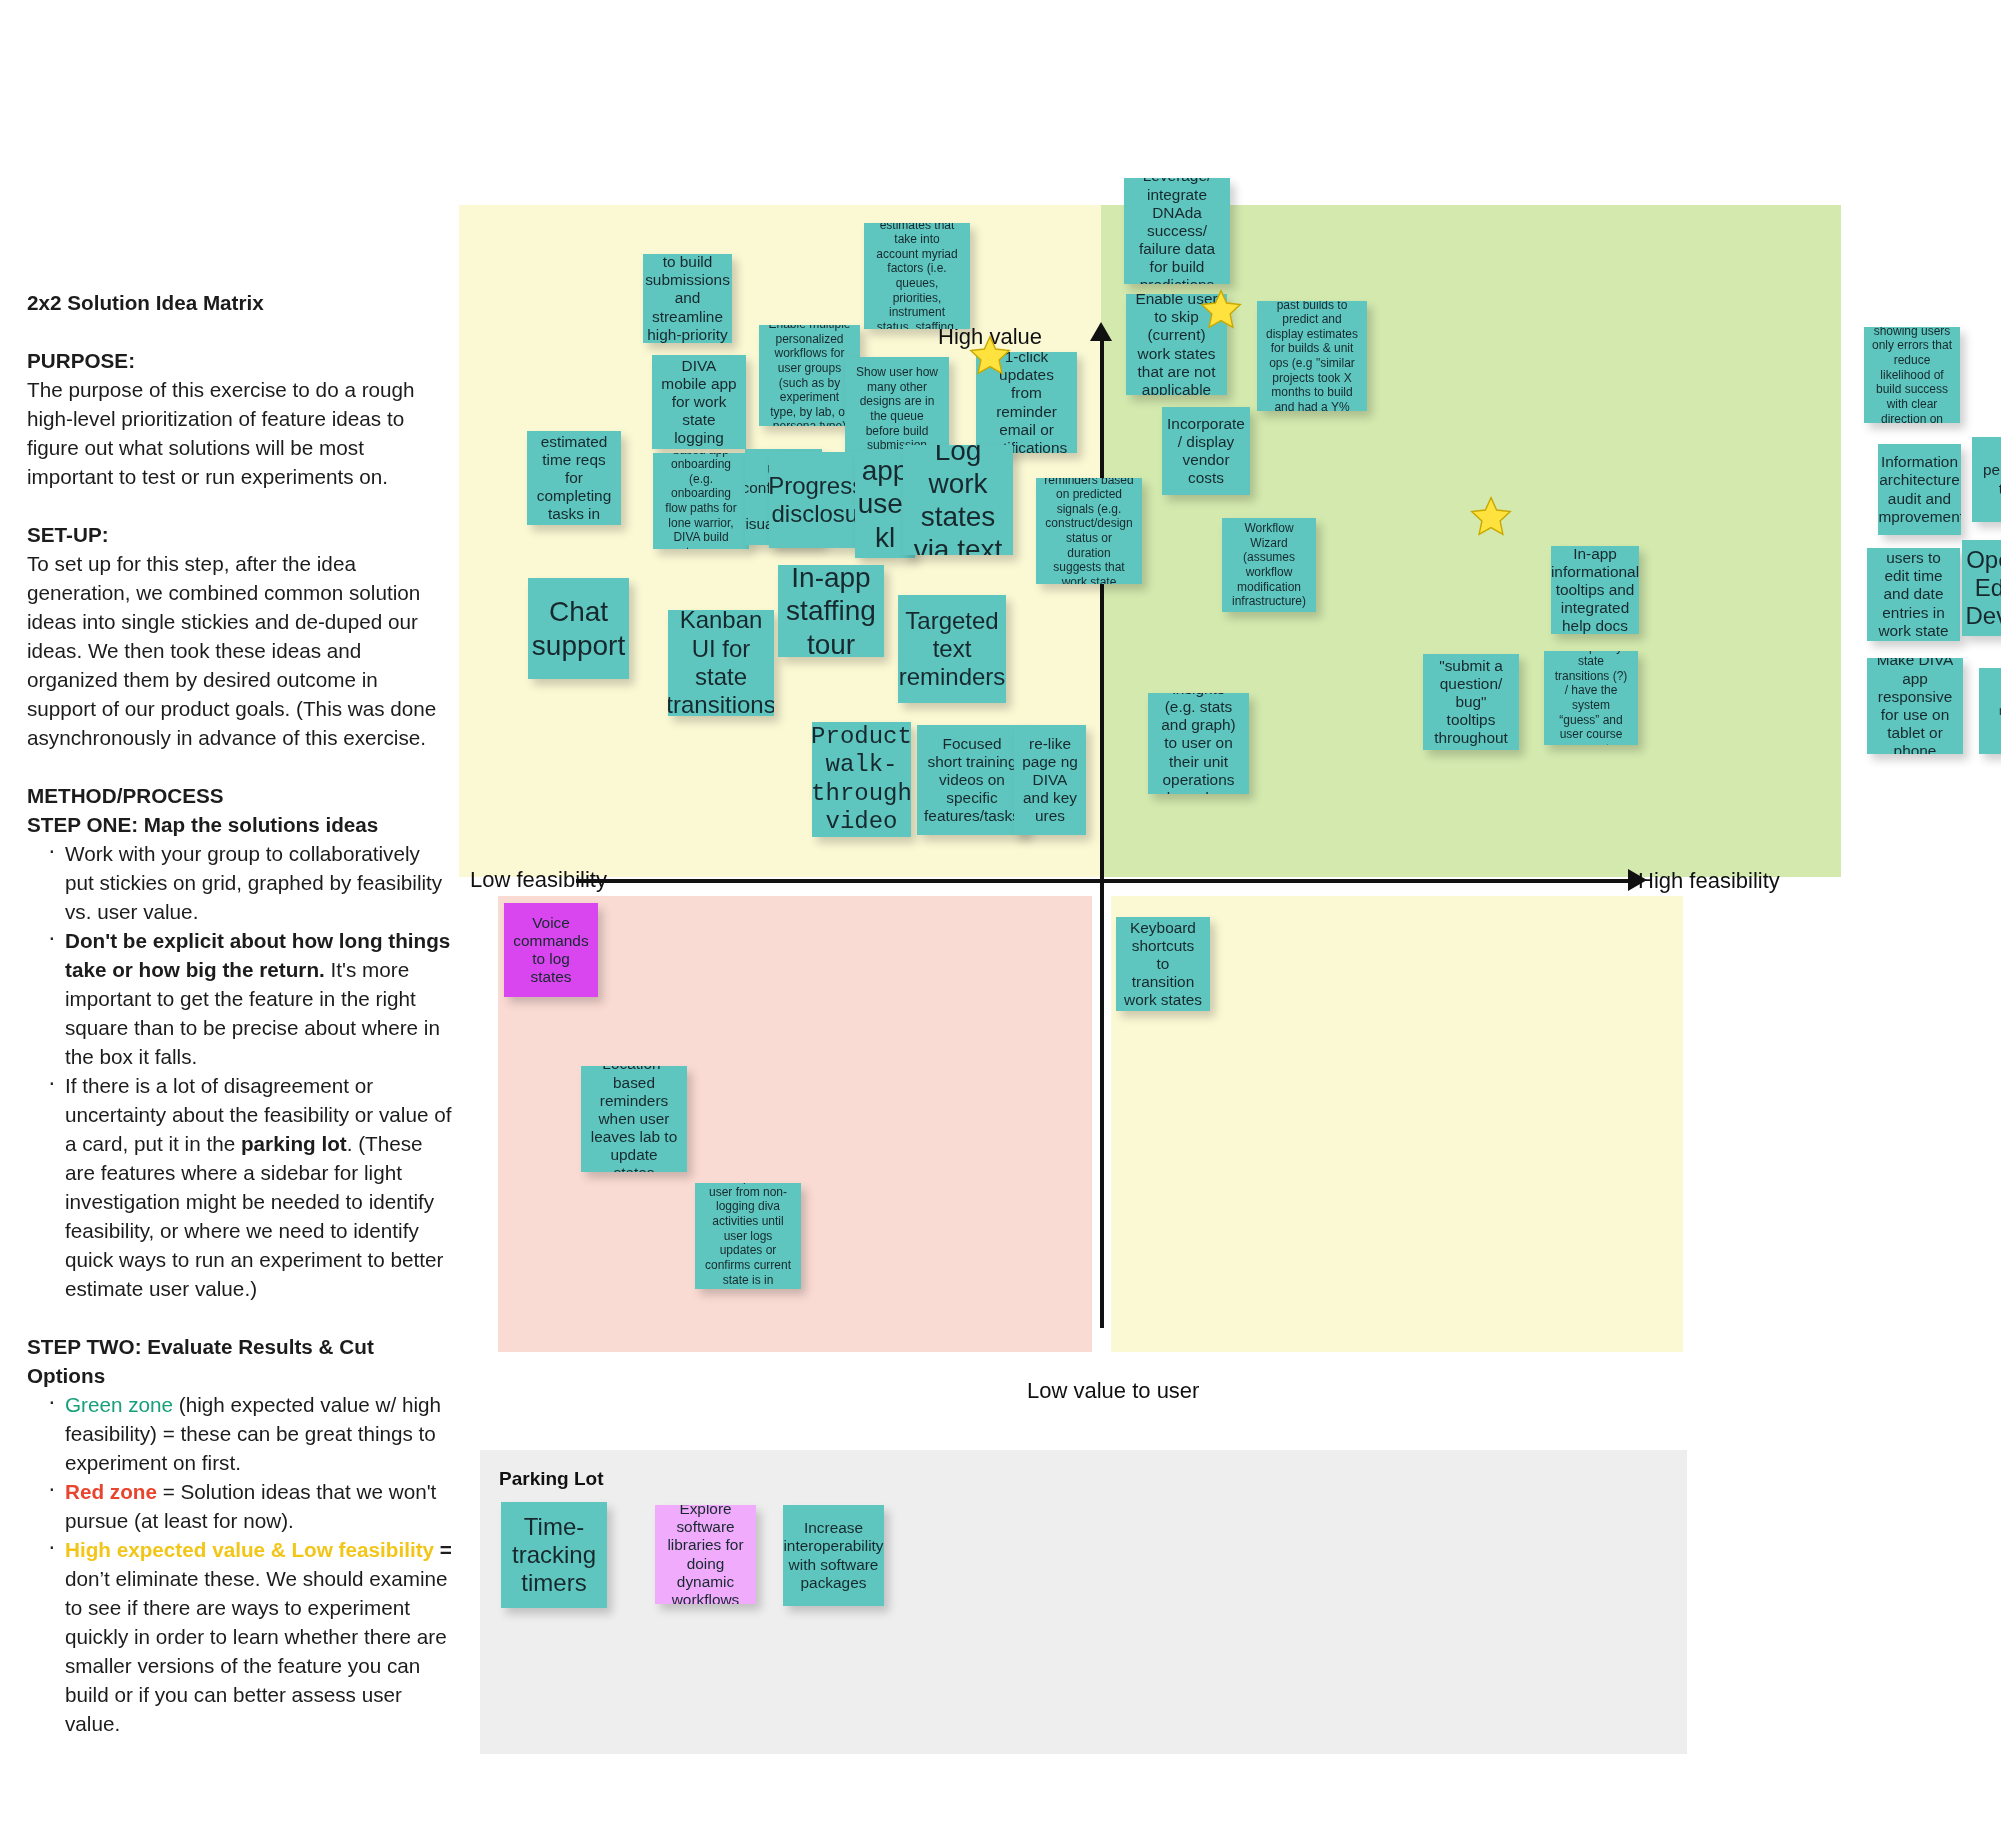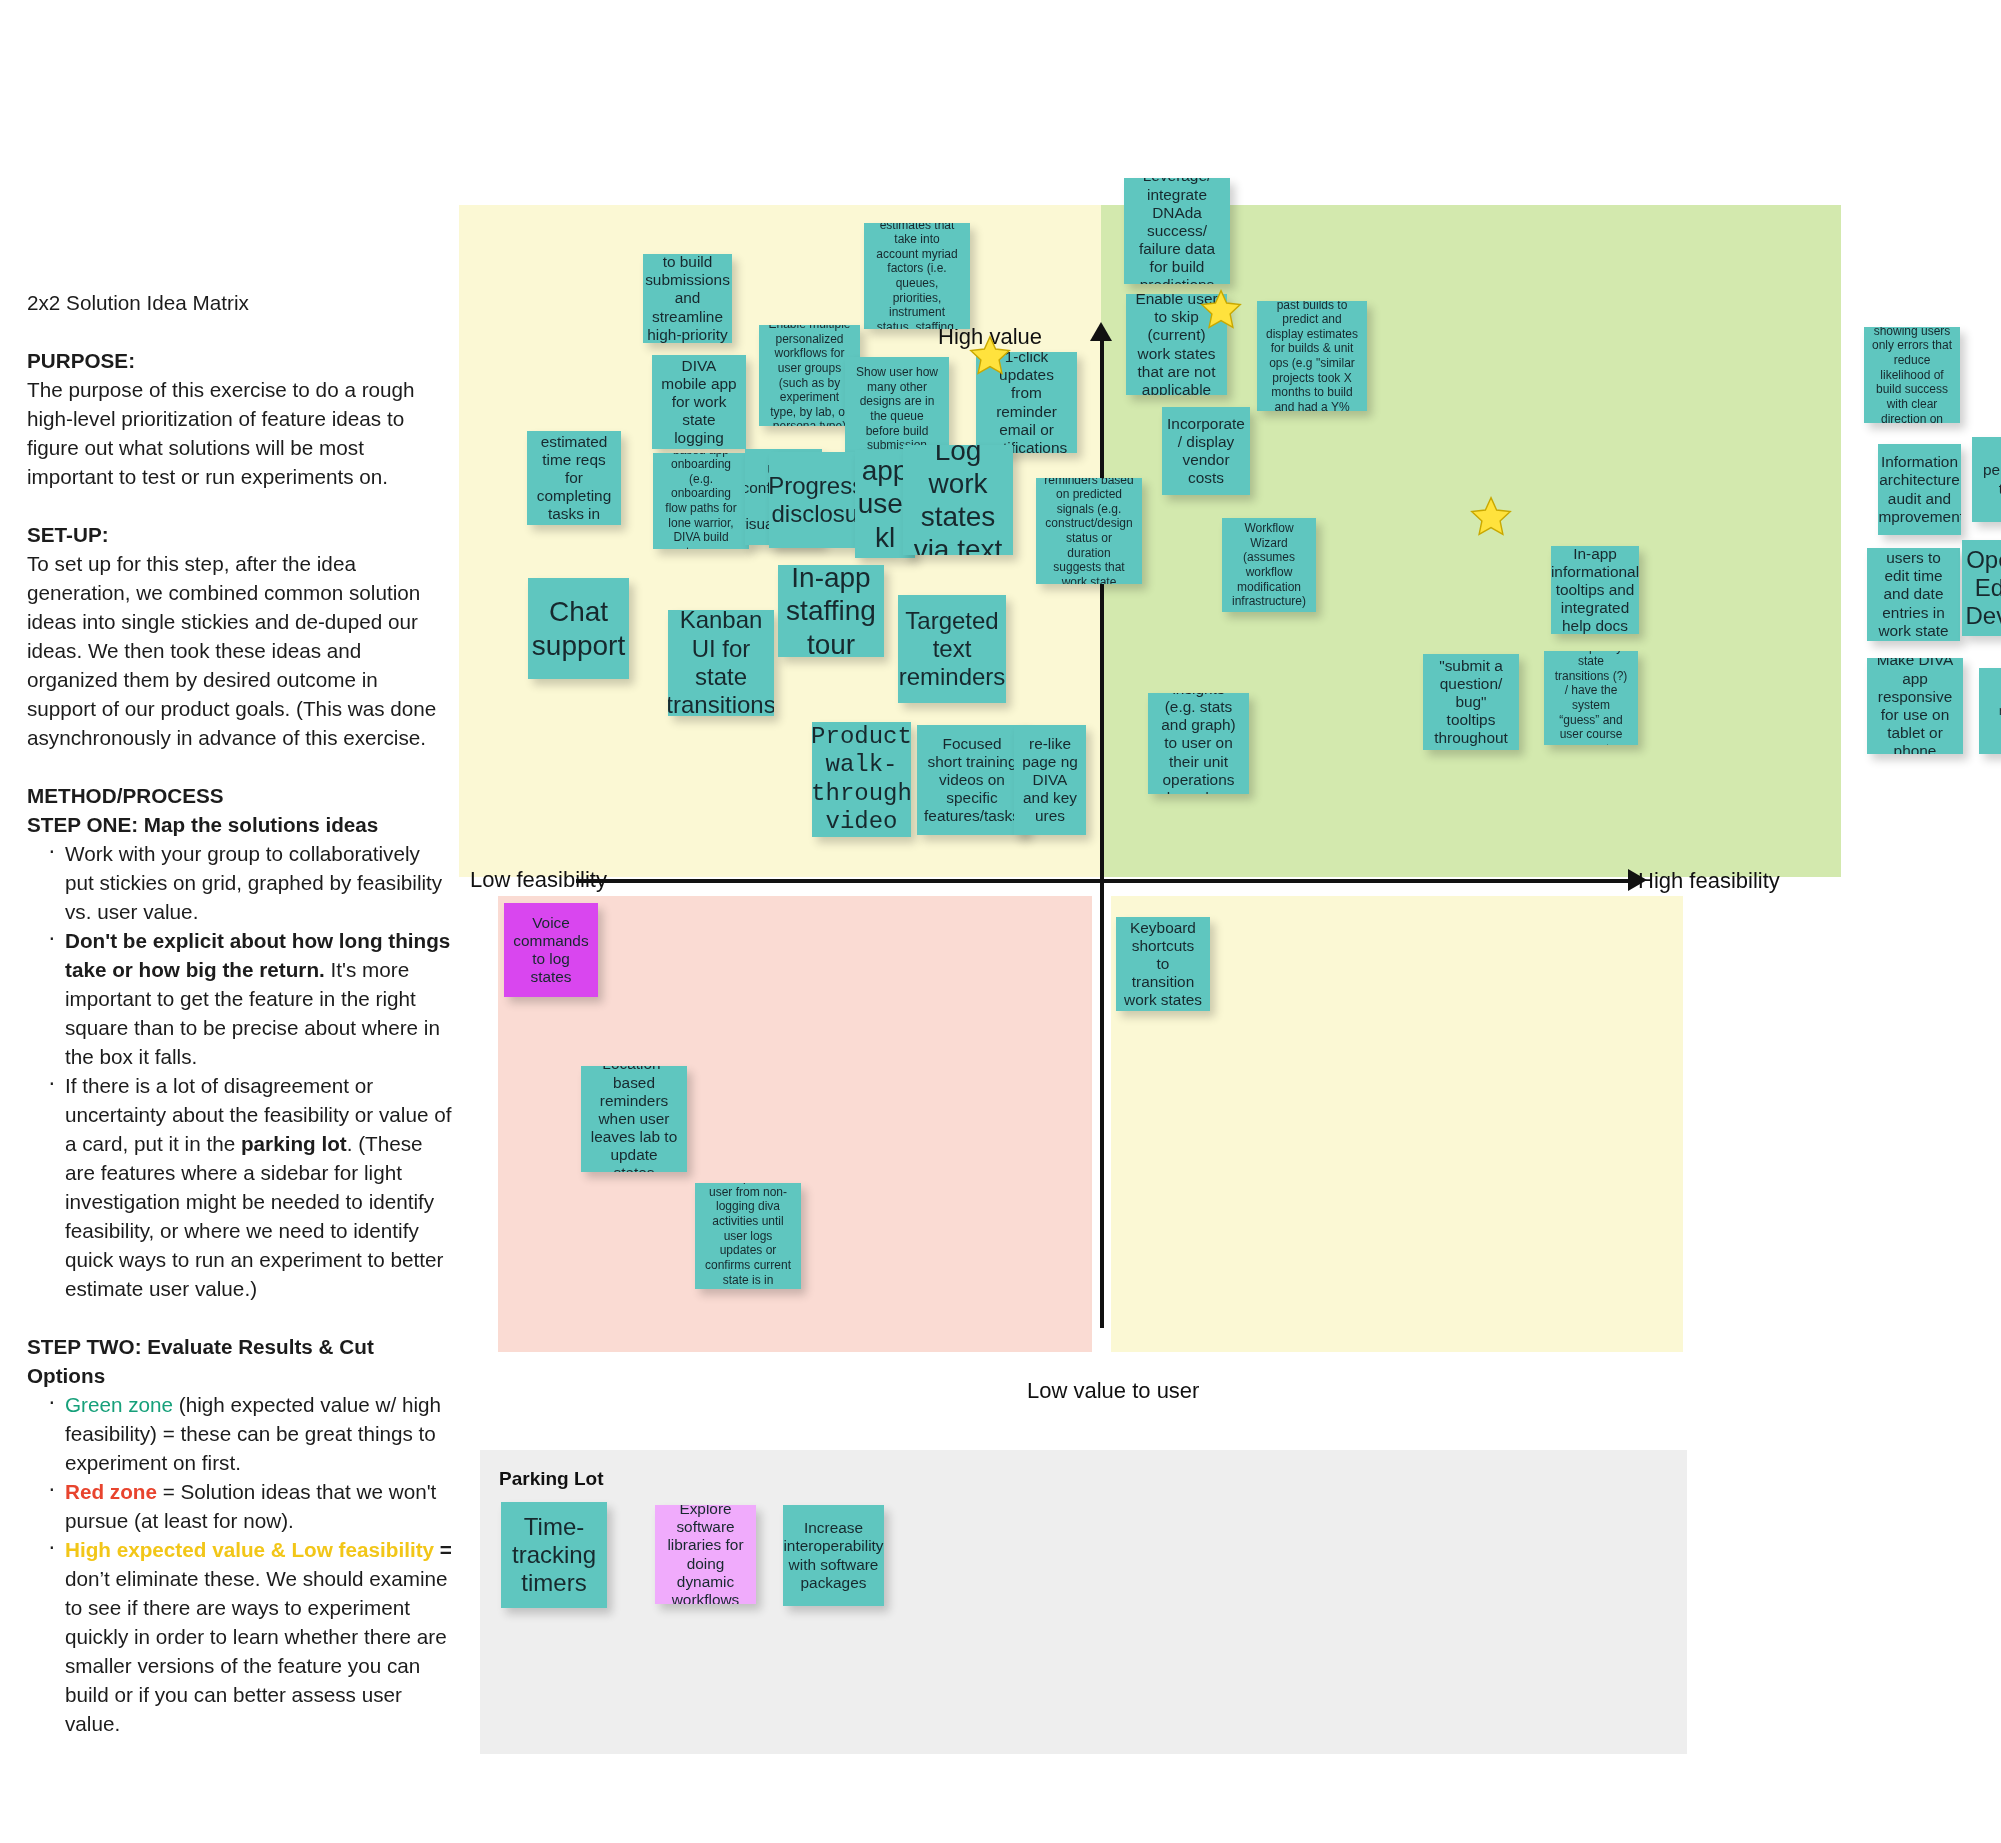--- a/index.html
+++ b/index.html
@@ -10,21 +10,21 @@
     color: #1b1b1b;
     overflow: hidden;
   }
   #root { position: relative; width: 2001px; height: 1844px; }
 
   
   #left-panel {
     position: absolute; left: 27px; top: 288px; width: 425px;
     font-size: 20.7px; line-height: 29px; color: #1c1c1c;
   }
-  #left-panel h1 { font-size: 20.7px; font-weight: normal; margin-bottom: 29px; }
+  #left-panel h1 { font-size: 20.7px; font-weight: bold; margin-bottom: 29px; }
   #left-panel .sect-head { font-weight: bold; }
   #left-panel p { margin-bottom: 29px; }
   #left-panel .tight { margin-bottom: 0; }
   #left-panel ul { list-style: none; margin: 0 0 0 0; }
   #left-panel li {
     position: relative; padding-left: 38px; margin-bottom: 0px;
   }
   #left-panel li::before {
     content: "\00b7"; position: absolute; left: 21px; top: -2.9px;
     font-size: 23px; line-height: 29px;

